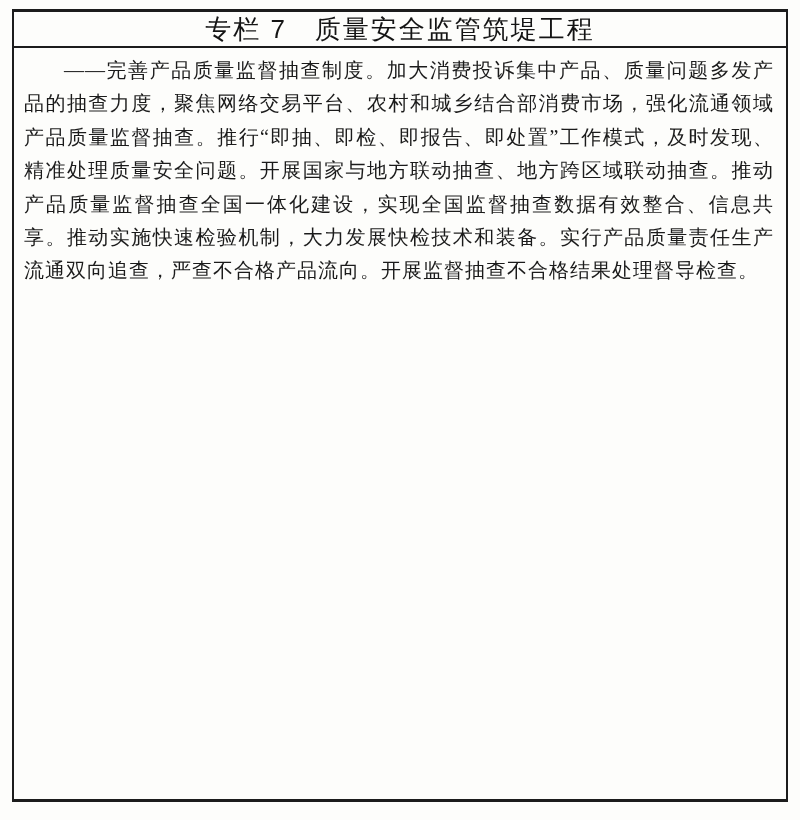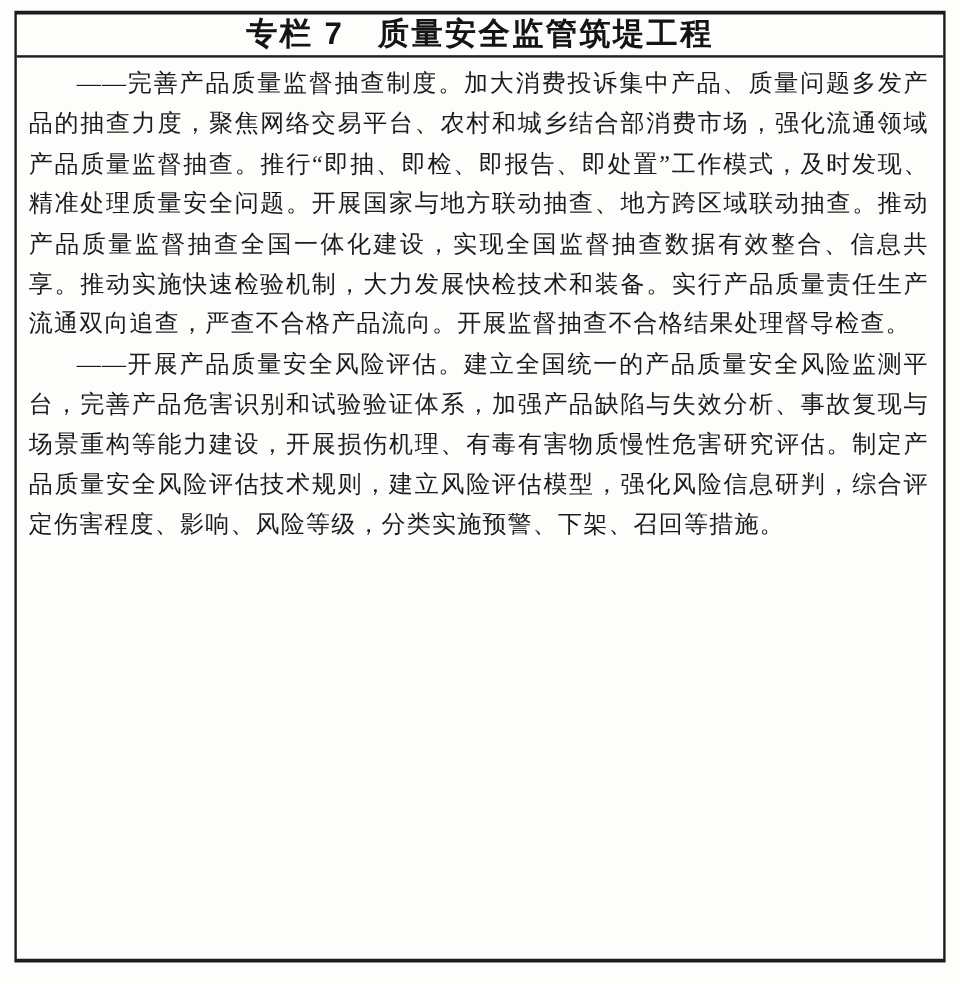--- a/index.html
+++ b/index.html
@@ -24,24 +24,24 @@
     border: 2px solid #1c1c1c;
     border-top-width: 3px;
     border-bottom-width: 3px;
     background: #fdfdfb;
     box-sizing: content-box;
   }
   .panel-title {
     height: 34px;
     border-bottom: 2px solid #1c1c1c;
     display: flex;
-    align-items: flex-end;
+    align-items: center;
     justify-content: center;
     font-family: "Liberation Sans", sans-serif;
-    font-weight: 700;
+    font-weight: 400;
     font-size: 26px;
     letter-spacing: 2px;
     color: #141414;
   }
   .panel-body {
     padding: 6px 12px 0 10px;
   }
   .panel-body p {
     margin: 0;
     font-size: 20px;
@@ -55,15 +55,14 @@
 </style>
 </head>
 <body>
 
 <div class="panel">
   <div class="panel-title">
     <span>专栏 7　质量安全监管筑堤工程</span>
   </div>
   <div class="panel-body">
     <p>——完善产品质量监督抽查制度。加大消费投诉集中产品、质量问题多发产品的抽查力度，聚焦网络交易平台、农村和城乡结合部消费市场，强化流通领域产品质量监督抽查。推行“即抽、即检、即报告、即处置”工作模式，及时发现、精准处理质量安全问题。开展国家与地方联动抽查、地方跨区域联动抽查。推动产品质量监督抽查全国一体化建设，实现全国监督抽查数据有效整合、信息共享。推动实施快速检验机制，大力发展快检技术和装备。实行产品质量责任生产流通双向追查，严查不合格产品流向。开展监督抽查不合格结果处理督导检查。</p>
-    <p>——开展产品质量安全风险评估。建立全国统一的产品质量安全风险监测平台，完善产品危害识别和试验验证体系，加强产品缺陷与失效分析、事故复现与场景重构等能力建设，开展损伤机理、有毒有害物质慢性危害研究评估。制定产品质量安全风险评估技术规则，建立风险评估模型，强化风险信息研判，综合评定伤害程度、影响、风险等级，分类实施预警、下架、召回等措施。</p>
   </div>
 </div>
 
 </body></html>

